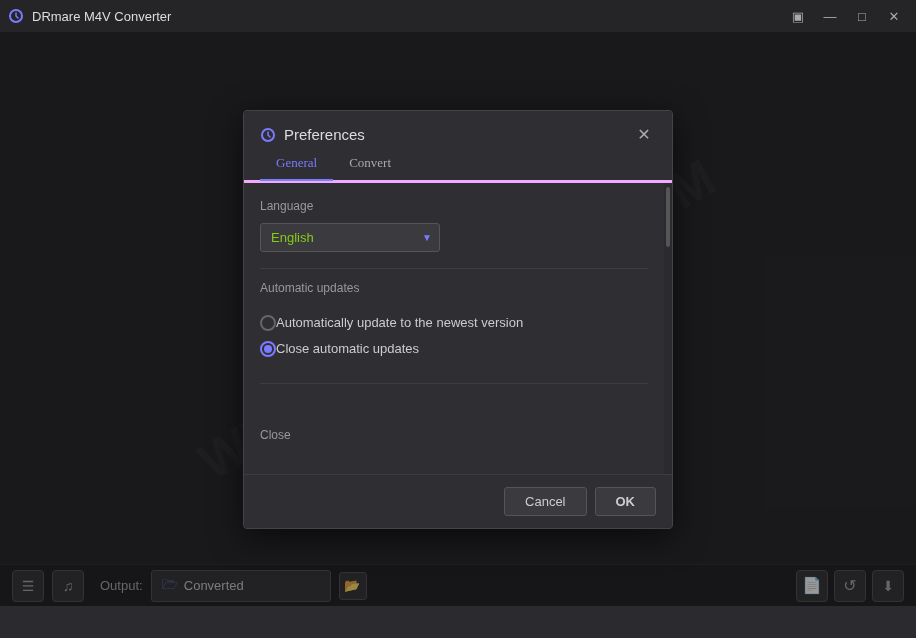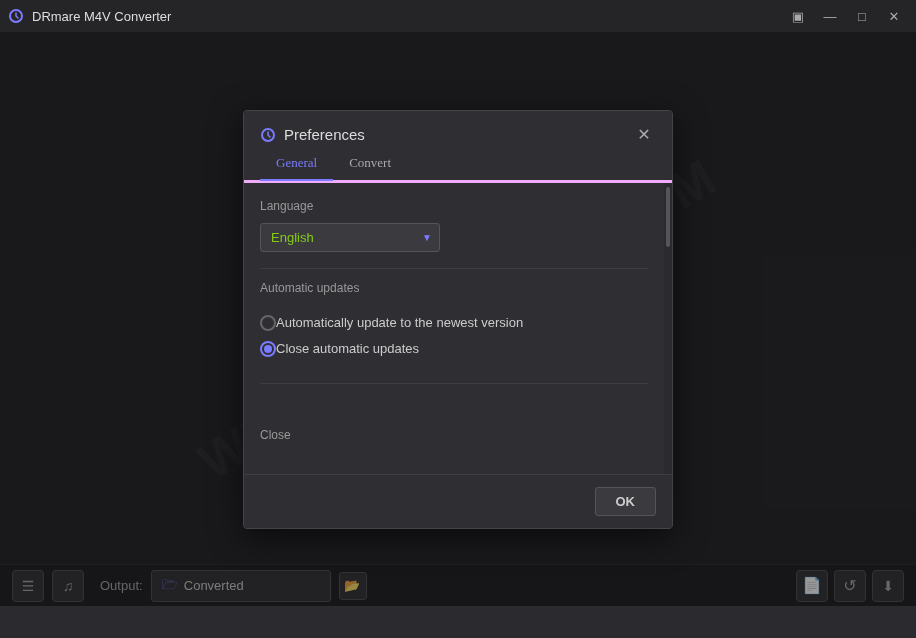--- a/index.html
+++ b/index.html
@@ -449,20 +449,21 @@
           </div>
 
         </div>
 
         <div class="dialog-scrollbar">
           <div class="dialog-scrollbar-thumb"></div>
         </div>
       </div>
 
       <div class="dialog-footer">
+        <button class="btn btn-cancel">Cancel</button>
         <button class="btn btn-ok">OK</button>
       </div>
 
     </div>
   </div>
 
   <div class="bottom-bar">
     <div class="bottom-icon-btn">
       <span>☰</span>
     </div>

